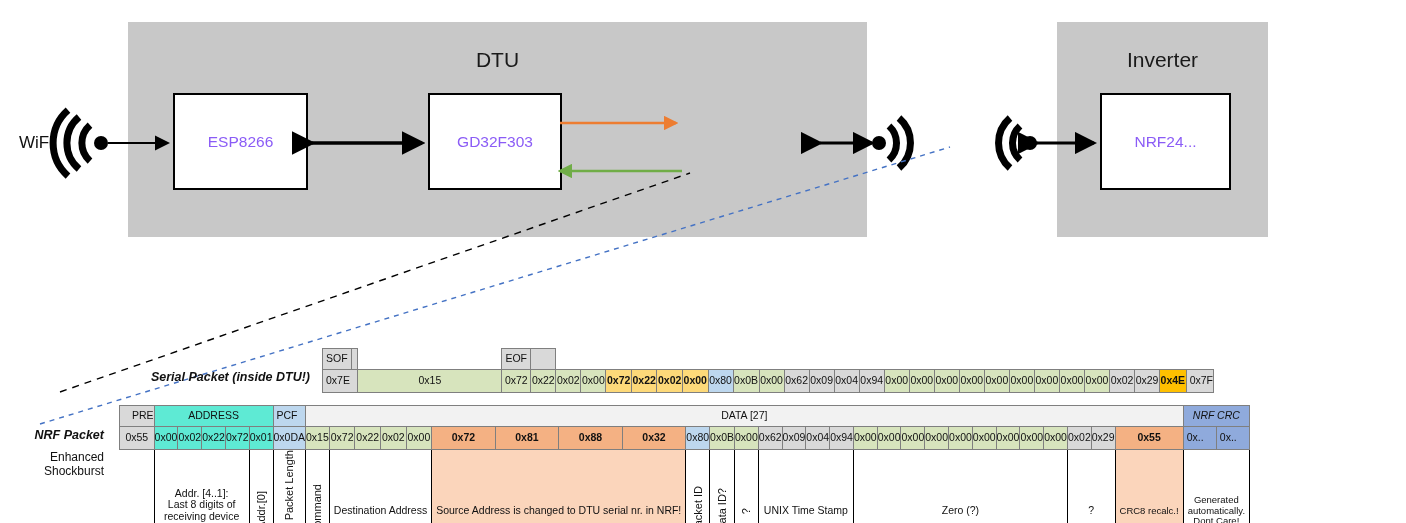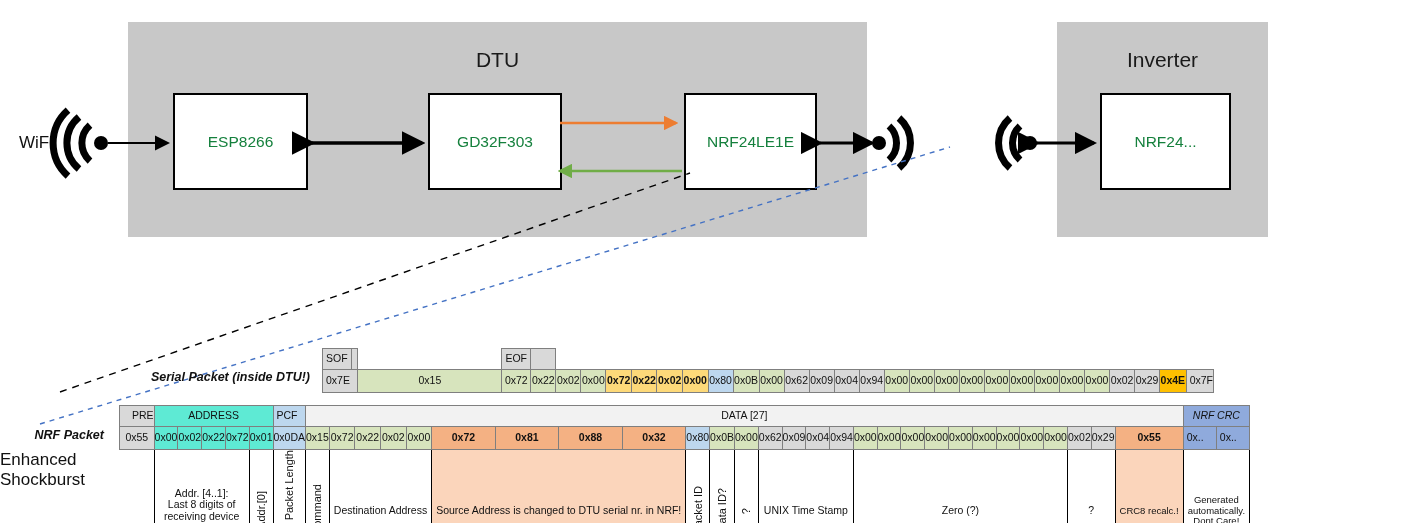--- a/index.html
+++ b/index.html
@@ -4,21 +4,21 @@
 <style>
   html,body{margin:0;padding:0;background:#ffffff;}
   body{width:1406px;height:523px;position:relative;overflow:hidden;
        font-family:"Liberation Sans","DejaVu Sans",sans-serif;color:#111;}
 
   
   .stage{position:absolute;left:0;top:0;width:1214px;height:523px;}
   .grayhouse{position:absolute;background:#c8c8c8;}
   .house-title{position:absolute;width:100%;text-align:center;font-size:21px;color:#1a1a1a;}
   .chip{position:absolute;background:#ffffff;border:2.5px solid #000;
-        display:flex;align-items:center;justify-content:center;font-size:15.5px;color:#15803d;}
+        display:flex;align-items:center;justify-content:center;font-size:15.5px;color:#8b5cf6;}
   .lbl{position:absolute;font-size:17px;color:#111;}
 
   svg.overlay{position:absolute;left:0;top:0;width:1406px;height:523px;pointer-events:none;}
 
   
   .ptbl{position:absolute;border-collapse:collapse;table-layout:fixed;}
   .ptbl td{border:1px solid #7f7f7f;font-size:10.5px;text-align:center;
            vertical-align:middle;padding:0;white-space:nowrap;line-height:1.1;}
   .hdr{height:20px;}
   .val{height:22px;}
@@ -28,21 +28,21 @@
   .c-lyellow{background:#5eead4;}
   .c-blue{background:#bdd7ee;}
   .c-mblue{background:#8faadc;}
   .c-orange{background:#ffc000;}
   .c-salmon{background:#f4b183;}
   .c-faint{background:#f2f2f2;}
   .b-bold{font-weight:bold;}
   .nb{border:none !important;background:transparent !important;}
 
   .rowlabel{position:absolute;font-size:12.5px;font-style:italic;font-weight:bold;text-align:right;}
-  .rowlabel2{position:absolute;font-size:17px;}
+  .rowlabel2{position:absolute;font-size:12px;text-align:right;}
 
   .ann{height:63px;background:#fff;font-size:11px;}
   .ann .in{padding:0 4px;}
   .rot{writing-mode:vertical-rl;transform:rotate(180deg);font-size:11px;
        display:inline-block;white-space:nowrap;}
   .annbox{border:1px solid #000 !important;}
   .ann-left{text-align:left;}
   .salmon-ann{background:#fbd5bb;}
 </style>
 </head>
@@ -57,23 +57,20 @@
   <div class="grayhouse" style="left:1057px;top:22px;width:211px;height:215px;">
     <div class="house-title" style="top:26px;">Inverter</div>
   </div>
 
   <div class="chip" style="left:173px;top:93px;width:131px;height:93px;">
     <span>ESP8266</span>
   </div>
   <div class="chip" style="left:428px;top:93px;width:130px;height:93px;">
     <span>GD32F303</span>
   </div>
-  <div class="chip" style="left:684px;top:93px;width:129px;height:93px;">
-    <span>NRF24LE1E</span>
-  </div>
   <div class="chip" style="left:1100px;top:93px;width:127px;height:93px;">
     <span>NRF24...</span>
   </div>
 
   <div class="lbl" style="left:19px;top:133px;">WiFi</div>
 
   <svg class="overlay">
     <defs>
       <marker id="ah-b" markerWidth="7" markerHeight="7" refX="6" refY="3.5" orient="auto">
         <path d="M0,0 L7,3.5 L0,7 z" fill="#000"></path>

